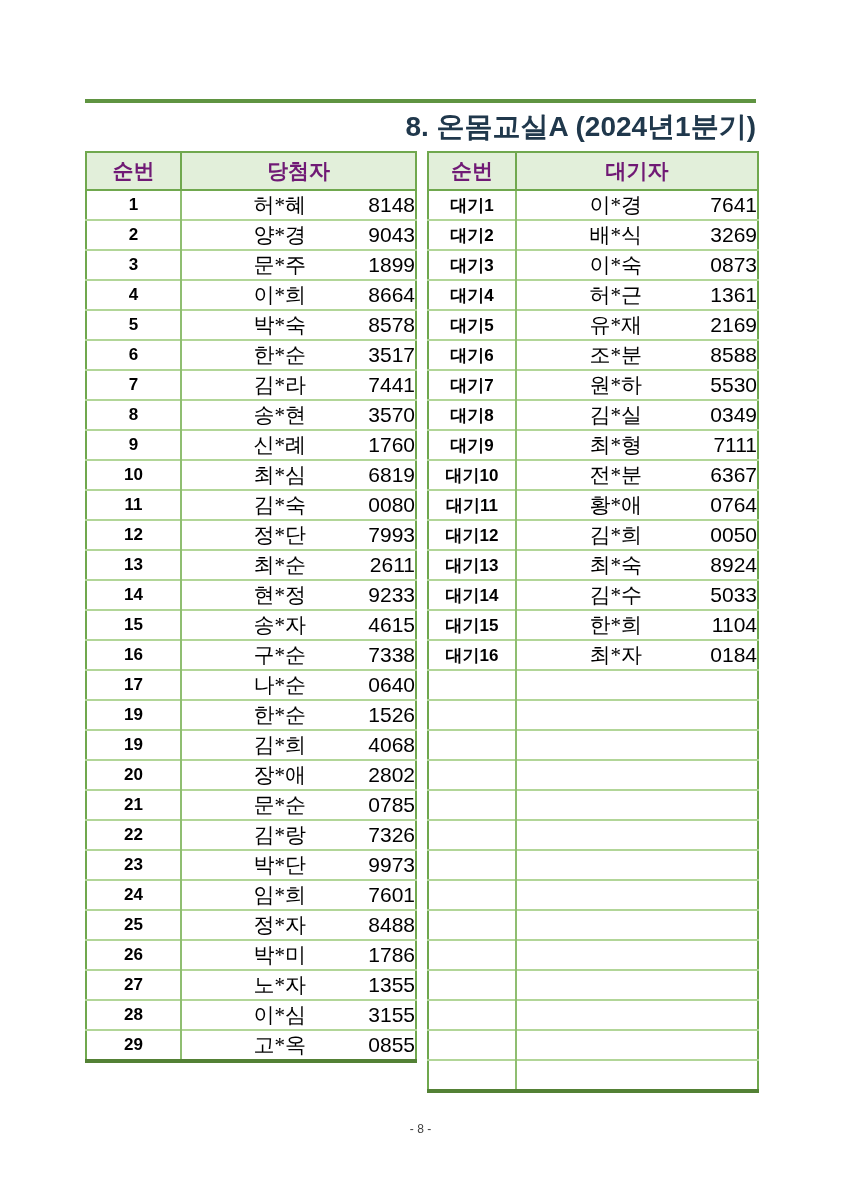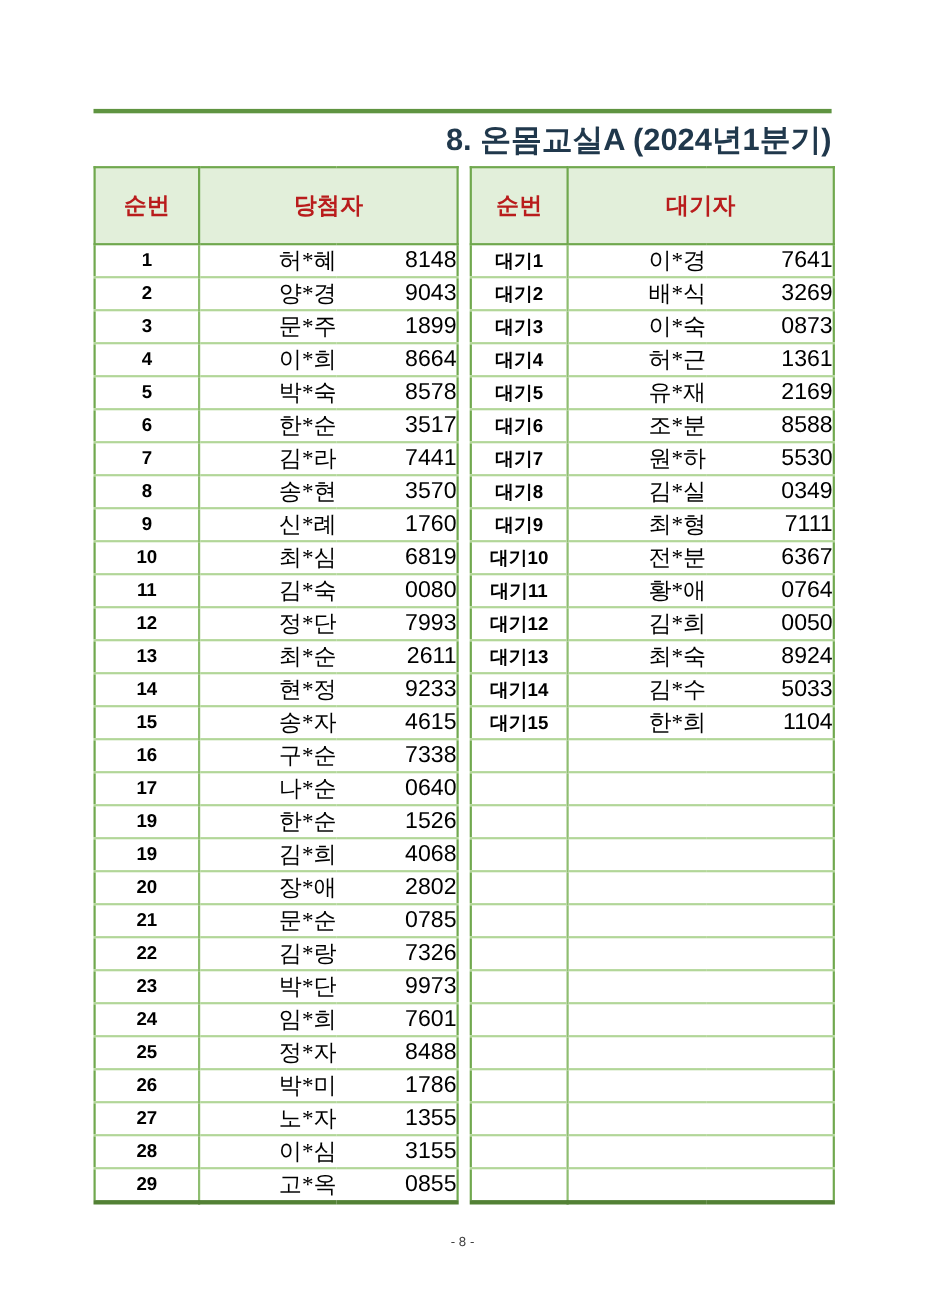--- a/index.html
+++ b/index.html
@@ -12,21 +12,21 @@
   .toprule{border-top:4px solid #5f9441;height:0;}
   .title{
     text-align:right;font-size:28px;font-weight:700;color:#20384c;
     padding:8px 0 9px 0;line-height:31px;letter-spacing:0px;
   }
   .tables{display:flex;gap:10px;align-items:flex-start;}
   table{border-collapse:collapse;table-layout:fixed;width:330px;
         border:2px solid #70a84e;border-bottom:4px solid #538135;}
   th{
     background:#e2efda;border:2px solid #70a84e;
-    font-size:21px;font-weight:700;height:36px;padding:16px;color:#b91c1c;
+    font-size:21px;font-weight:700;height:36px;padding:0;color:#701a75;
   }
   td{height:28px;border-top:2px solid #b2d698;padding:0;overflow:hidden;white-space:nowrap;}
   td.seq{
     border-right:2px solid #8fbe71;text-align:center;
     font-weight:700;font-size:17px;
   }
   td.name{
     text-align:right;font-family:"Liberation Serif", serif;
     font-size:21px;font-weight:400;
   }
@@ -293,20 +293,25 @@
             <td class="seq">대기14</td>
             <td class="name">김*수</td>
             <td class="num">5033</td>
           </tr>
           <tr>
             <td class="seq">대기15</td>
             <td class="name">한*희</td>
             <td class="num">1104</td>
           </tr>
           <tr>
+            <td class="seq">대기16</td>
+            <td class="name">최*자</td>
+            <td class="num">0184</td>
+          </tr>
+          <tr>
             <td class="seq"></td>
             <td class="name"></td>
             <td class="num"></td>
           </tr>
           <tr>
             <td class="seq"></td>
             <td class="name"></td>
             <td class="num"></td>
           </tr>
           <tr>

